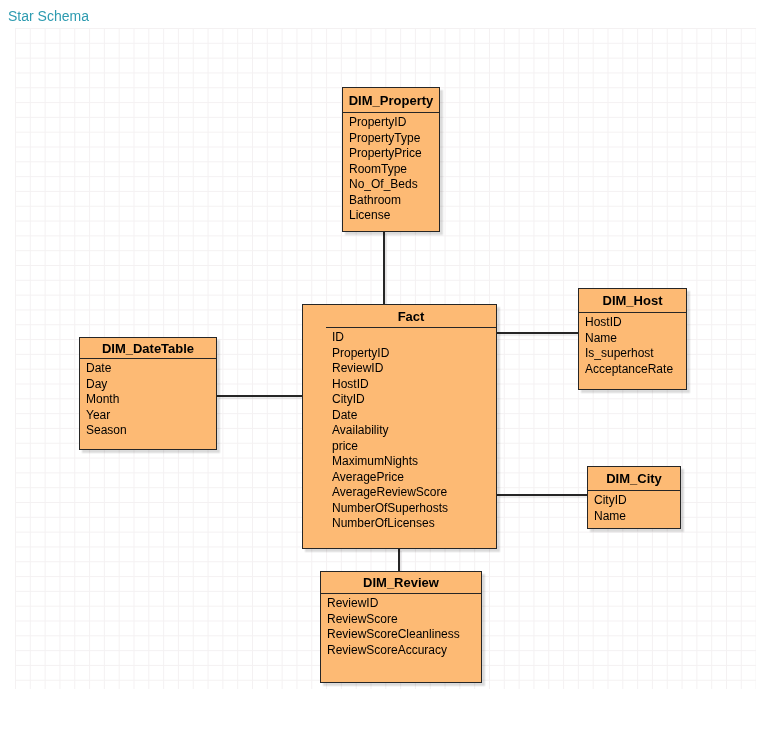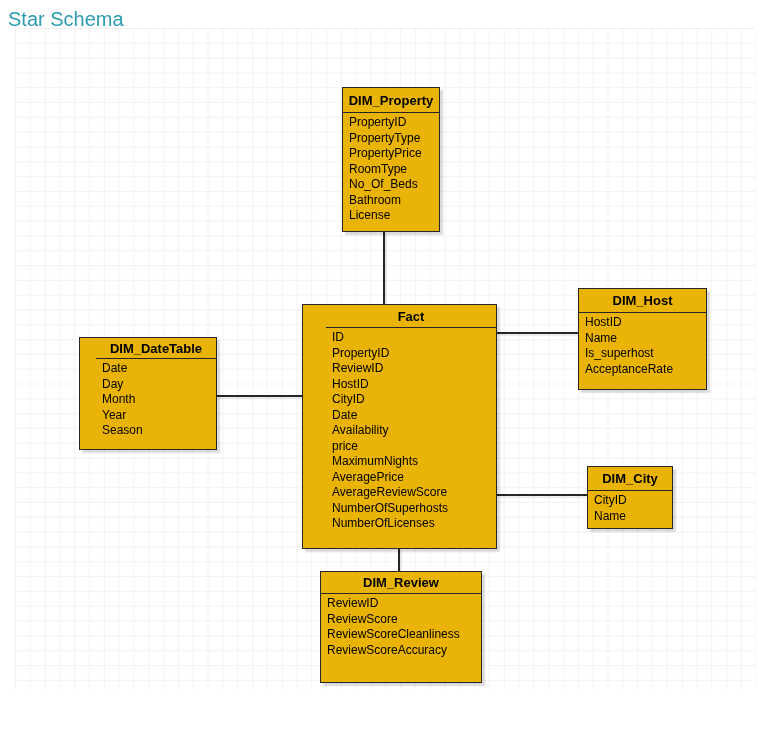--- a/index.html
+++ b/index.html
@@ -15,25 +15,25 @@
   .grid {
     position: absolute; left: 15px; top: 28px; width: 741px; height: 661px;
     background-image:
       linear-gradient(to right, #f4f1f2 1px, transparent 1px),
       linear-gradient(to bottom, #f4f1f2 1px, transparent 1px);
     background-size: 14.82px 14.82px;
   }
 
   .title {
     position: absolute; left: 8px; top: 8px;
-    font-size: 20px; color: #2d9bb0; white-space: nowrap; text-align: center;
+    font-size: 14px; color: #2d9bb0; white-space: nowrap; text-align: center;
   }
 
   .entity {
-    position: absolute; background: #eab308;
+    position: absolute; background: #fdba74;
     border: 1.5px solid #262626;
     box-shadow: 3px 3px 1.5px rgba(0,0,0,0.14);
     box-sizing: border-box;
     color: #000000;
   }
   .entity-header {
     font-weight: bold; font-size: 13px;
     display: flex; align-items: center; justify-content: center;
     border-bottom: 1.5px solid #262626;
     box-sizing: border-box;
@@ -48,25 +48,25 @@
   .connector {
     position: absolute; background: #262626;
     box-shadow: 2px 2px 1px rgba(0,0,0,0.08);
   }
 
   
   #e-property { left: 342px; top: 87px;  width: 98px;  height: 145px; }
   #e-property .entity-header { height: 25px; }
   #e-fact     { left: 302px; top: 304px; width: 195px; height: 245px; padding-left: 23px; }
   #e-fact .entity-header { height: 23px; }
-  #e-host     { left: 578px; top: 288px; width: 129px; height: 102px; }
+  #e-host     { left: 578px; top: 288px; width: 109px; height: 102px; }
   #e-host .entity-header { height: 24px; }
-  #e-date     { left: 79px;  top: 337px; width: 138px; height: 113px; padding-left: 16px; }
+  #e-date     { left: 79px;  top: 337px; width: 138px; height: 113px; }
   #e-date .entity-header { height: 21px; }
-  #e-city     { left: 587px; top: 466px; width: 86px; height: 63px; }
+  #e-city     { left: 587px; top: 466px; width: 94px; height: 63px; }
   #e-city .entity-header { height: 24px; }
   #e-review   { left: 320px; top: 571px; width: 162px; height: 112px; }
   #e-review .entity-header { height: 22px; }
 
   
   #c-property-fact { left: 383px; top: 232px; width: 1.5px; height: 72px; }
   #c-date-fact     { left: 217px; top: 395px; width: 85px;  height: 1.5px; }
   #c-fact-host     { left: 497px; top: 332px; width: 81px;  height: 1.5px; }
   #c-fact-city     { left: 497px; top: 494px; width: 90px;  height: 1.5px; }
   #c-fact-review   { left: 398px; top: 549px; width: 1.5px; height: 22px; }

